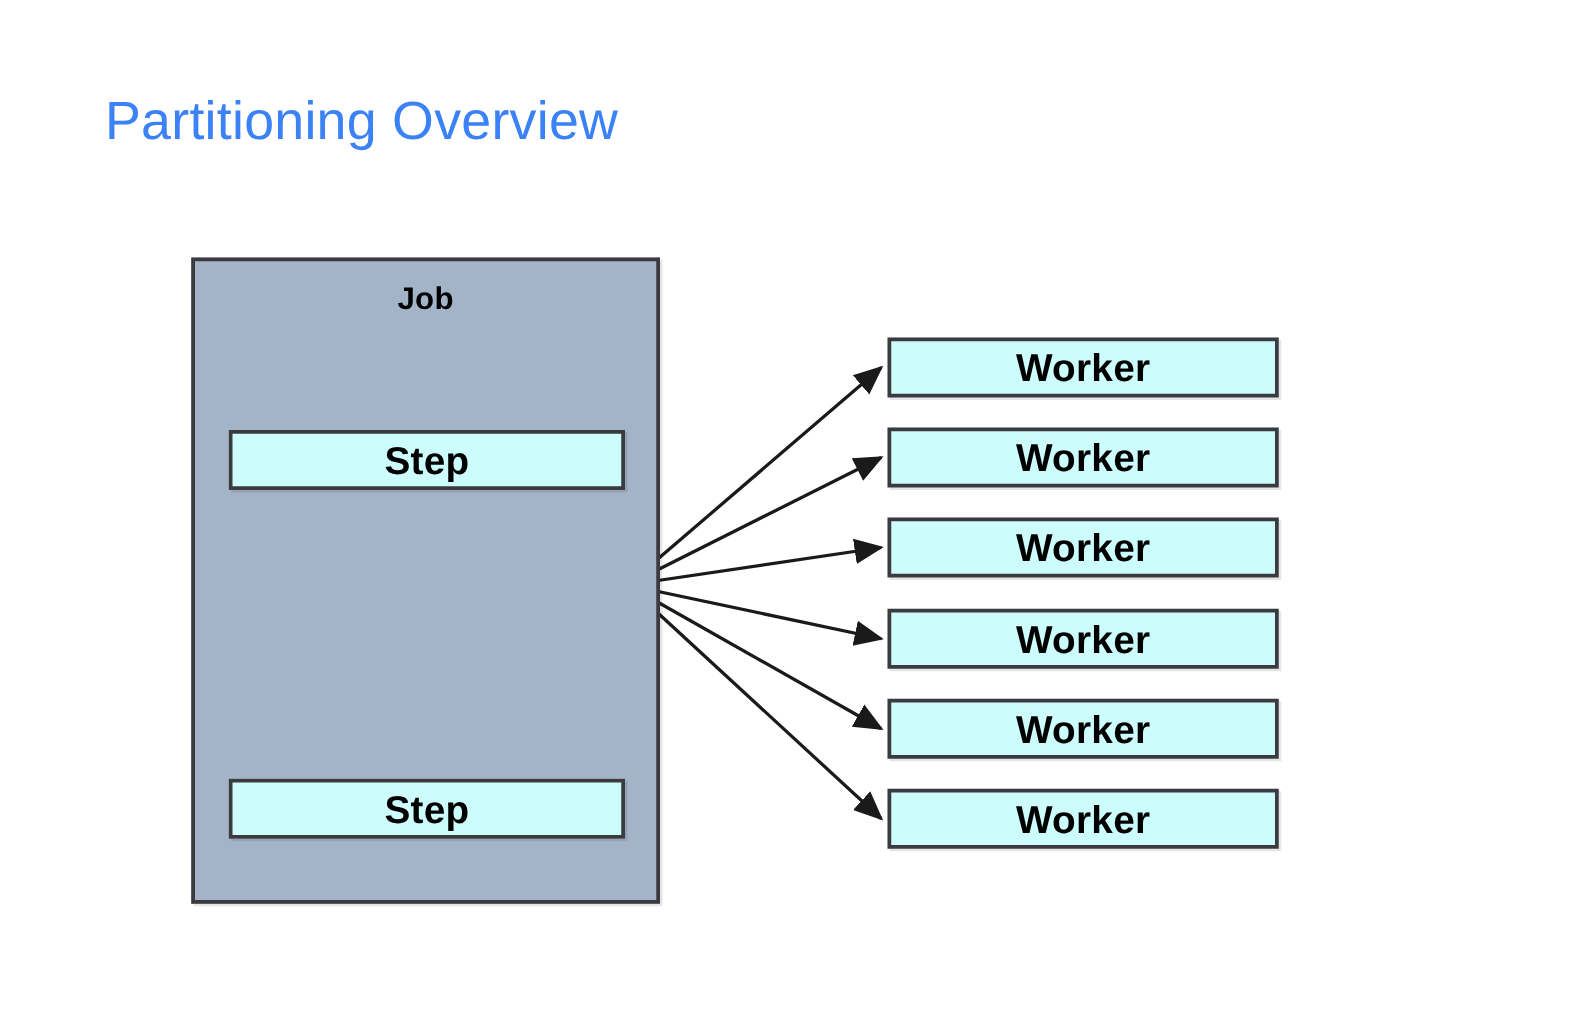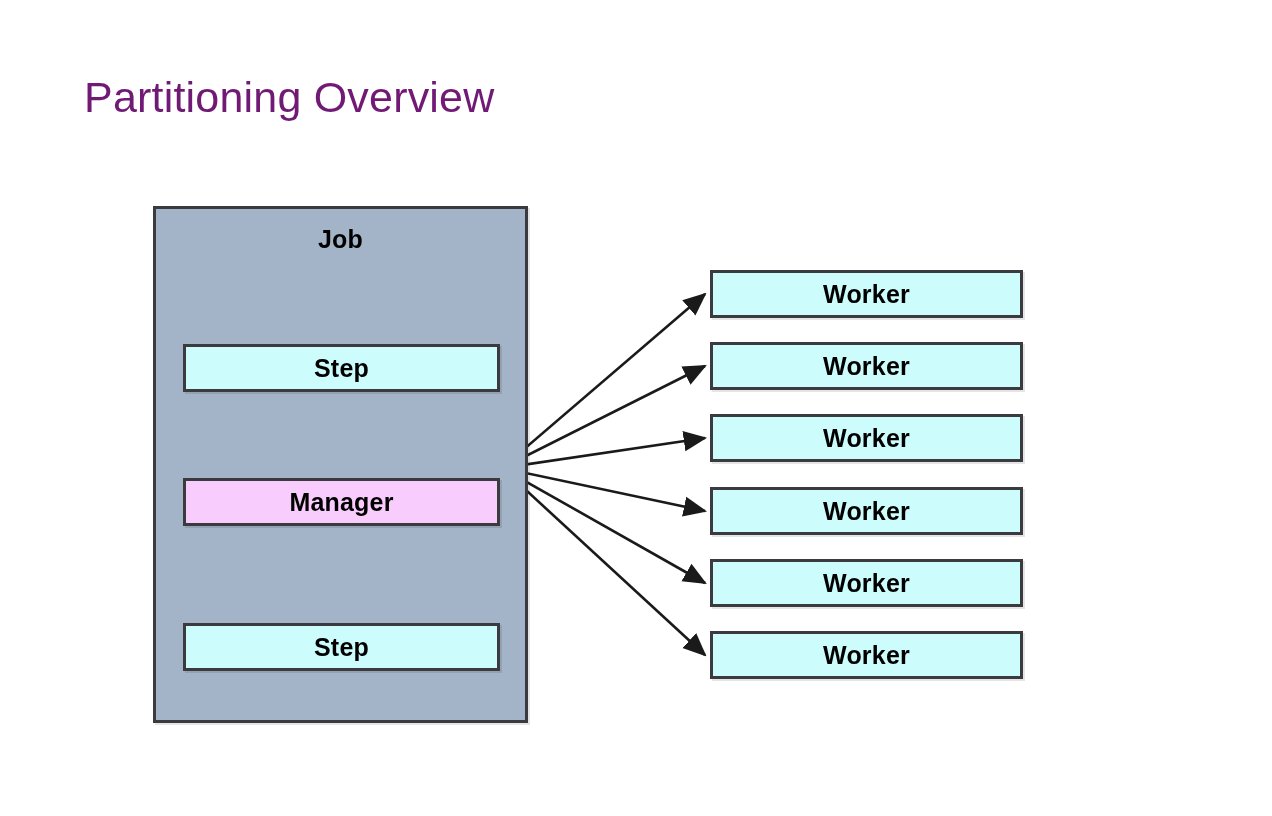--- a/index.html
+++ b/index.html
@@ -26,21 +26,21 @@
 
   
   #slide-title {
     position: absolute;
     left: 84px;
     top: 74px;
     font-family: "Liberation Sans", sans-serif;
     font-size: 43px;
     font-weight: 300;
     letter-spacing: 0.2px;
-    color: #701a75;
+    color: #3b82f6;
     white-space: nowrap;
     line-height: 1.1;
   }
 
   
   #diagram {
     position: absolute;
     left: 0;
     top: 0;
     width: 1087px;
@@ -87,21 +87,21 @@
     position: absolute;
     box-sizing: border-box;
     border: 3px solid #3a3a3f;
     display: flex;
     align-items: center;
     justify-content: center;
     box-shadow: 2px 2px 0 rgba(0,0,0,0.10);
   }
   .node-label {
     font-family: "Liberation Sans", sans-serif;
-    font-size: 25px;
+    font-size: 31px;
     font-weight: bold;
     color: #000000;
     letter-spacing: 0.2px;
     line-height: 1;
     white-space: nowrap;
   }
 
   .fill-cyan  { background: #ccfcfc; }
   .fill-pink  { background: #f8ccfc; }
 
@@ -160,23 +160,20 @@
     </svg>
 
     <div id="job-container">
       <div id="job-label">Job</div>
     </div>
 
     <div class="node-box inner-node fill-cyan" id="node-step-top">
       <span class="node-label">Step</span>
     </div>
 
-    <div class="node-box inner-node fill-pink" id="node-manager">
-      <span class="node-label">Manager</span>
-    </div>
 
     <div class="node-box inner-node fill-cyan" id="node-step-bottom">
       <span class="node-label">Step</span>
     </div>
 
     <div class="node-box worker-node fill-cyan" id="worker-0">
       <span class="node-label">Worker</span>
     </div>
 
     <div class="node-box worker-node fill-cyan" id="worker-1">

